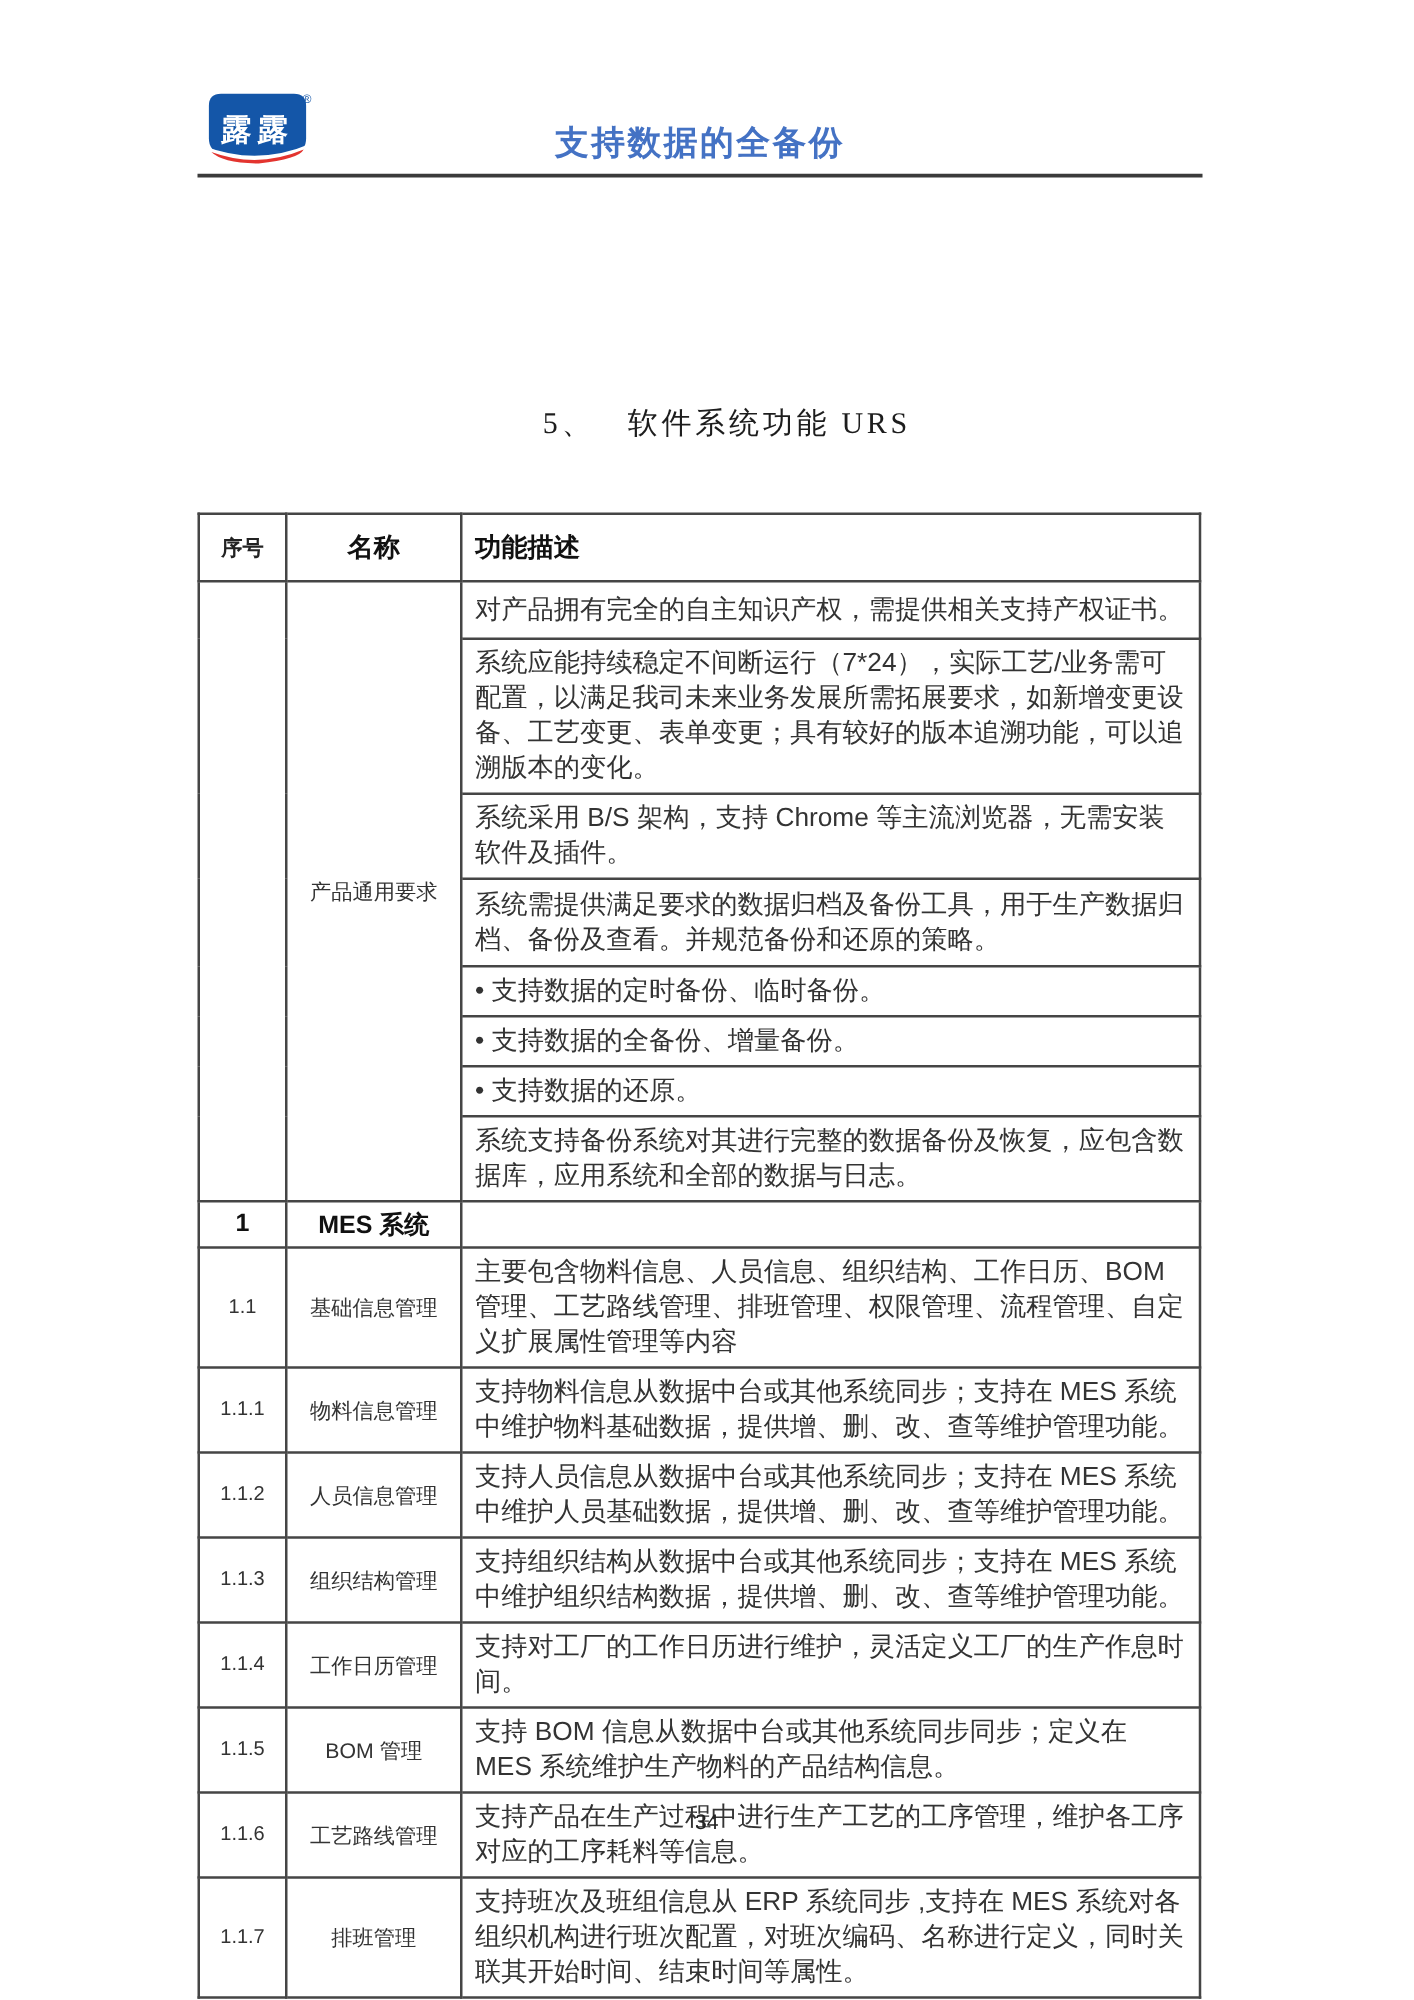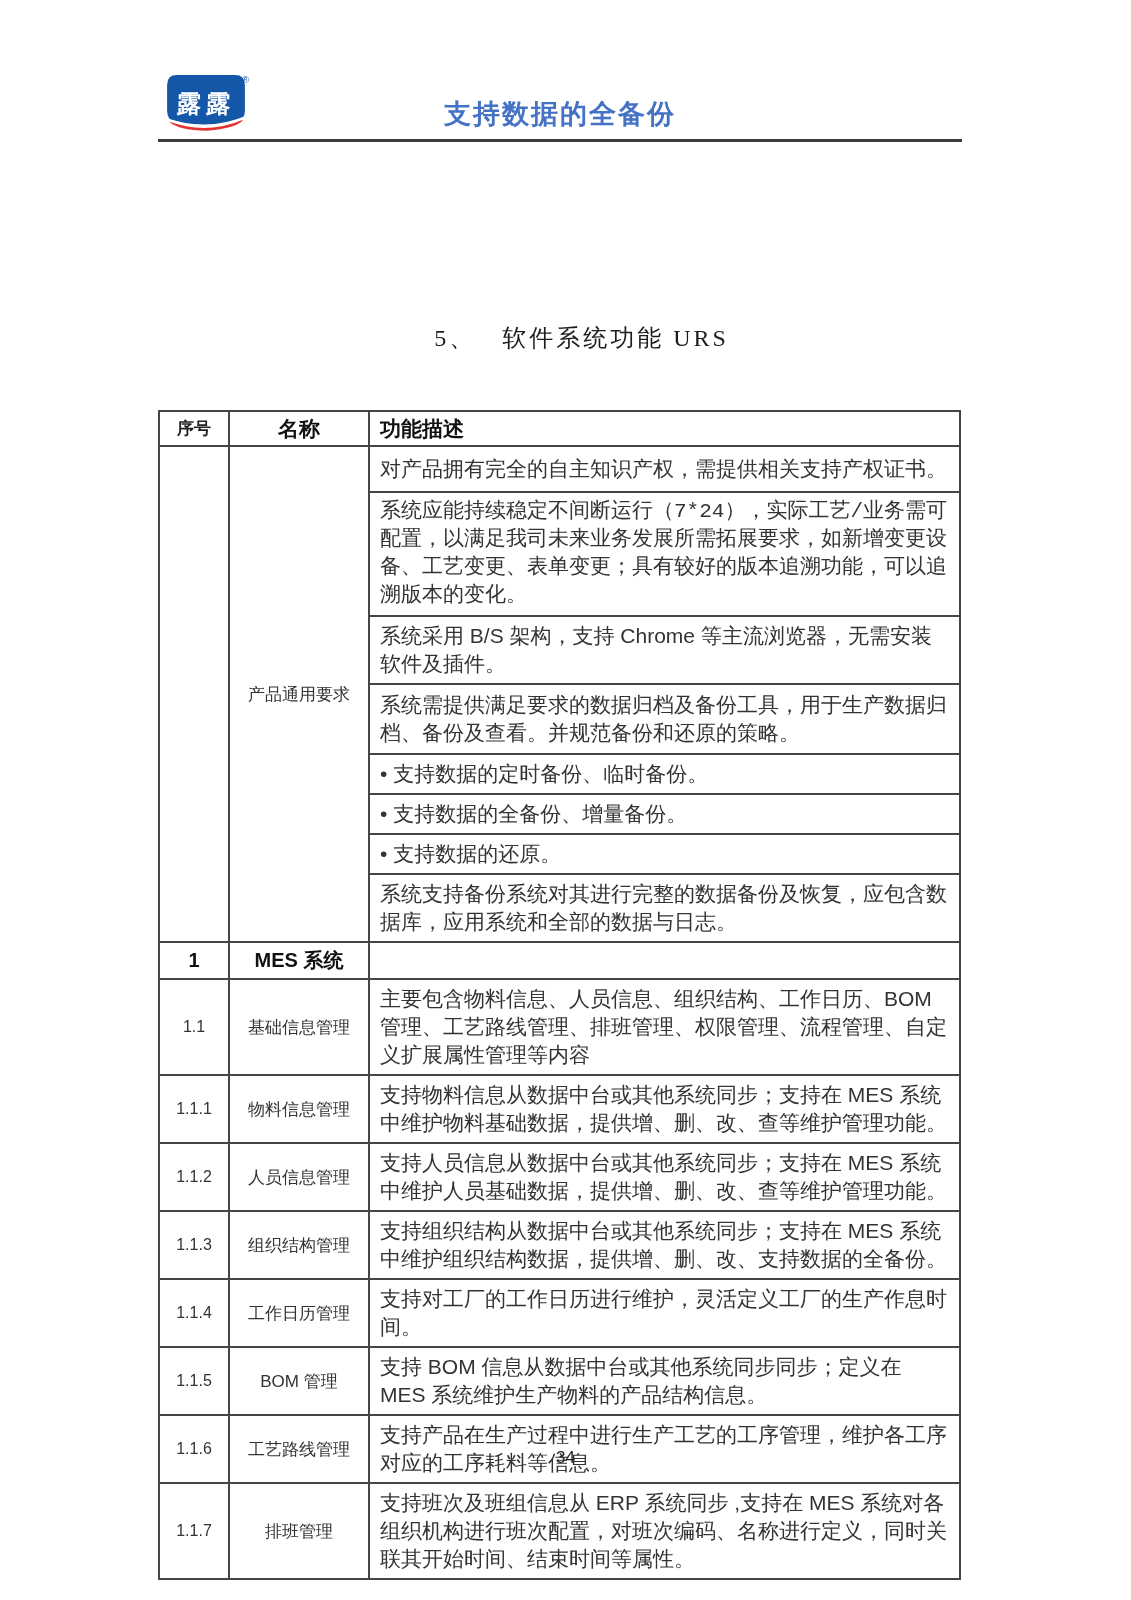--- a/index.html
+++ b/index.html
@@ -46,31 +46,31 @@
   table.urs col.c-name { width: 140px; }
   table.urs col.c-desc { width: 591px; }
   table.urs th, table.urs td {
     border: 2px solid #454545;
     vertical-align: middle;
     background: #ffffff;
   }
   th.h-id   { font-size: 17px; font-weight: 700; text-align: center; color: #222; }
   th.h-name { font-size: 21px; font-weight: 700; text-align: center; color: #111; }
   th.h-desc { font-size: 21px; font-weight: 700; text-align: left; padding-left: 10px; color: #111; }
-  tr.head-row { height: 35px; }
+  tr.head-row { height: 54px; }
 
   td.id-cell   { text-align: center; font-size: 16px; color: #333; }
   td.name-cell { text-align: center; font-size: 17px; color: #333; padding: 4px 6px; }
   td.desc-cell { font-size: 21px; color: #333; padding: 5px 12px 5px 10px; line-height: 28px; text-align: left; }
 
   tr.row-bold { height: 32px; }
   tr.row-bold td.id-cell   { font-size: 20px; font-weight: 700; color: #111; }
   tr.row-bold td.name-cell { font-size: 20px; font-weight: 700; color: #111; }
 
-  tr.h46 { height: 46px; }  tr.h84 { height: 84px; font-family: Liberation Mono, monospace; }  tr.h64 { height: 64px; }
+  tr.h46 { height: 46px; }  tr.h84 { height: 84px; }  tr.h64 { height: 64px; }
   tr.h70 { height: 70px; }  tr.h30 { height: 30px; }  tr.h58 { height: 58px; }
   tr.h66 { height: 66px; }  tr.h62 { height: 62px; }  tr.h42 { height: 42px; }
   tr.h60 { height: 60px; }  tr.h88 { height: 88px; }
 
   
   .page-number {
     position: absolute; left: 0; top: 1448px; width: 100%;
     text-align: center; font-size: 17px; color: #222;
   }
 </style>
@@ -152,21 +152,21 @@
         <td class="desc-cell">支持物料信息从数据中台或其他系统同步；支持在 MES 系统中维护物料基础数据，提供增、删、改、查等维护管理功能。</td>
       </tr>
       <tr class="h62">
         <td class="id-cell">1.1.2</td>
         <td class="name-cell">人员信息管理</td>
         <td class="desc-cell">支持人员信息从数据中台或其他系统同步；支持在 MES 系统中维护人员基础数据，提供增、删、改、查等维护管理功能。</td>
       </tr>
       <tr class="h64">
         <td class="id-cell">1.1.3</td>
         <td class="name-cell">组织结构管理</td>
-        <td class="desc-cell">支持组织结构从数据中台或其他系统同步；支持在 MES 系统中维护组织结构数据，提供增、删、改、支持数据的全备份。</td>
+        <td class="desc-cell">支持组织结构从数据中台或其他系统同步；支持在 MES 系统中维护组织结构数据，提供增、删、改、查等维护管理功能。</td>
       </tr>
       <tr class="h42">
         <td class="id-cell">1.1.4</td>
         <td class="name-cell">工作日历管理</td>
         <td class="desc-cell">支持对工厂的工作日历进行维护，灵活定义工厂的生产作息时间。</td>
       </tr>
       <tr class="h60">
         <td class="id-cell">1.1.5</td>
         <td class="name-cell">BOM 管理</td>
         <td class="desc-cell">支持 BOM 信息从数据中台或其他系统同步同步；定义在 MES 系统维护生产物料的产品结构信息。</td>

